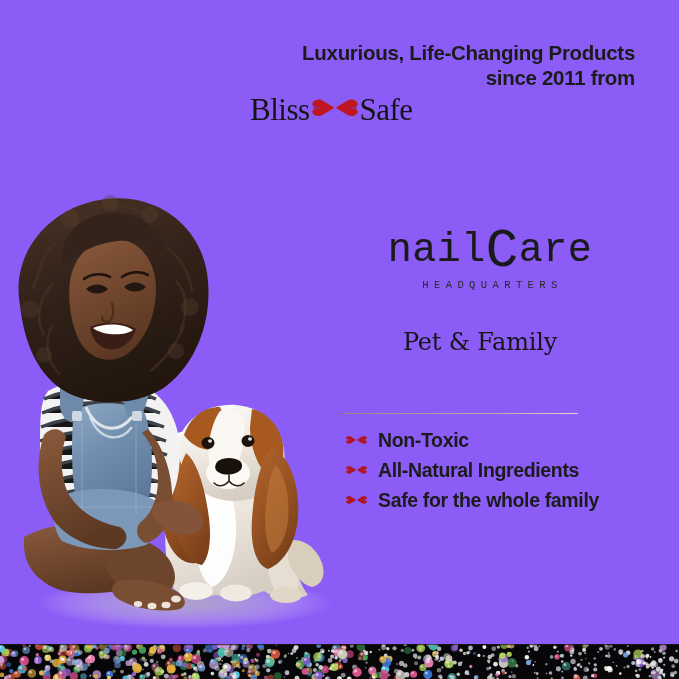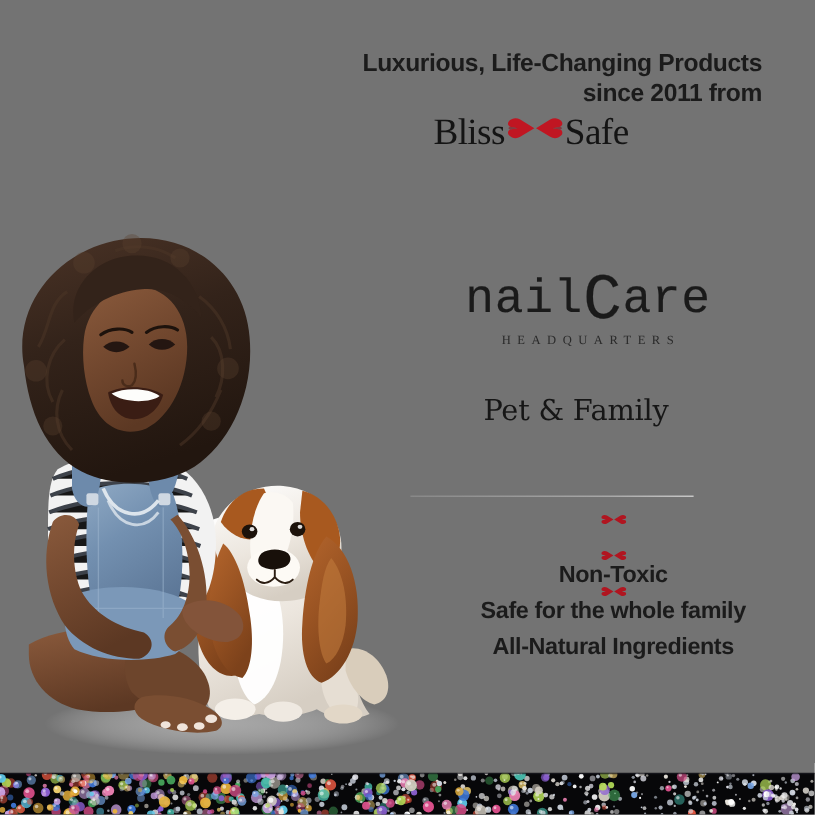--- a/index.html
+++ b/index.html
@@ -8,21 +8,21 @@
   body {
     font-family: "Liberation Sans", sans-serif;
     background:#ffffff;
     overflow:hidden;
     position:relative;
   }
   .canvas {
     position:relative;
     width:679px;
     height:679px;
-    background:#737373;
+    background:#8b5cf6;
     overflow:hidden;
   }
 
   
   .tagline {
     position:absolute;
     left:250px;
     top:40px;
     width:385px;
     text-align:right;
@@ -37,21 +37,21 @@
     white-space:nowrap;
   }
 
   
   .brand {
     position:absolute;
     left:250px;
     top:94px;
     width:385px;
     display:flex;
-    justify-content:center;
+    justify-content:flex-start;
     align-items:center;
     gap:1px;
   }
   .brand-word {
     font-family:"Liberation Serif", serif;
     font-size:31px;
     font-weight:normal;
     color:#141414;
     line-height:1;
     letter-spacing:-0.5px;
@@ -84,21 +84,21 @@
     color:#1a1a1a;
     letter-spacing:0.5px;
     -webkit-text-stroke:0.1px #1a1a1a;
   }
   .nc-wordmark .nc-cap {
     font-size:54px;
     line-height:46px;
     vertical-align:-5px;
   }
   .nc-sub {
-    font-family:Liberation Serif, serif;
+    font-family:Liberation Mono, monospace;
     font-size:10.5px;
     color:#2a2a2a;
     letter-spacing:5.4px;
     margin-top:4px;
     padding-left:5px;
   }
 
   
   .headline {
     position:absolute;
@@ -129,22 +129,21 @@
     position:absolute;
     left:346px;
     top:425px;
     width:330px;
     list-style:none;
   }
   .benefit {
     display:flex;
     align-items:center;
     height:30px;
-    gap:24px;
-    flex-direction:column;
+    gap:11px;
   }
   .benefit-icon { flex:0 0 auto; display:block; margin-top:1px; }
   .benefit-label {
     font-family:"Liberation Sans", sans-serif;
     font-weight:bold;
     font-size:19.5px;
     color:#1b1b1b;
     letter-spacing:-0.35px;
     white-space:nowrap;
   }
@@ -410,32 +409,32 @@
     </li>
     <li class="benefit">
       <span class="benefit-icon">
         <svg width="21" height="12" viewBox="0 0 46 24" aria-hidden="true">
           <g fill="#b01520">
             <path d="M22.3 11.8 L10.5 4.6 C7.5 2.8 3.8 3.2 1.4 5.6 C-0.4 7.4 0.1 9.6 2.2 10.6 L8.5 11.8 L2.2 13.0 C0.1 14.0 -0.4 16.2 1.4 18.0 C3.8 20.4 7.5 20.8 10.5 19.0 Z"></path>
             <path d="M23.7 11.8 L35.5 19.0 C38.5 20.8 42.2 20.4 44.6 18.0 C46.4 16.2 45.9 14.0 43.8 13.0 L37.5 11.8 L43.8 10.6 C45.9 9.6 46.4 7.4 44.6 5.6 C42.2 3.2 38.5 2.8 35.5 4.6 Z"></path>
           </g>
         </svg>
       </span>
-      <span class="benefit-label">Safe for the whole family</span>
+      <span class="benefit-label">All-Natural Ingredients</span>
     </li>
     <li class="benefit">
       <span class="benefit-icon">
         <svg width="21" height="12" viewBox="0 0 46 24" aria-hidden="true">
           <g fill="#b01520">
             <path d="M22.3 11.8 L10.5 4.6 C7.5 2.8 3.8 3.2 1.4 5.6 C-0.4 7.4 0.1 9.6 2.2 10.6 L8.5 11.8 L2.2 13.0 C0.1 14.0 -0.4 16.2 1.4 18.0 C3.8 20.4 7.5 20.8 10.5 19.0 Z"></path>
             <path d="M23.7 11.8 L35.5 19.0 C38.5 20.8 42.2 20.4 44.6 18.0 C46.4 16.2 45.9 14.0 43.8 13.0 L37.5 11.8 L43.8 10.6 C45.9 9.6 46.4 7.4 44.6 5.6 C42.2 3.2 38.5 2.8 35.5 4.6 Z"></path>
           </g>
         </svg>
       </span>
-      <span class="benefit-label">All-Natural Ingredients</span>
+      <span class="benefit-label">Safe for the whole family</span>
     </li>
   </ul>
 
   <div class="glitter">
     <svg width="679" height="35" viewBox="0 0 679 35" aria-hidden="true" id="glitter-svg">
         <circle cx="364.3" cy="6.9" r="1.31" fill="#e8e4dc" opacity="0.97"></circle>
         <circle cx="102.6" cy="10.3" r="3.95" fill="#b8e05a" opacity="0.73"></circle>
         <circle cx="101.4" cy="9.2" r="1.34" fill="#ffffff" opacity="0.55"></circle>
         <circle cx="221.3" cy="3.7" r="1.82" fill="#dcdce4" opacity="0.47"></circle>
         <circle cx="71.7" cy="9.4" r="3.91" fill="#e87fb0" opacity="0.74"></circle>

